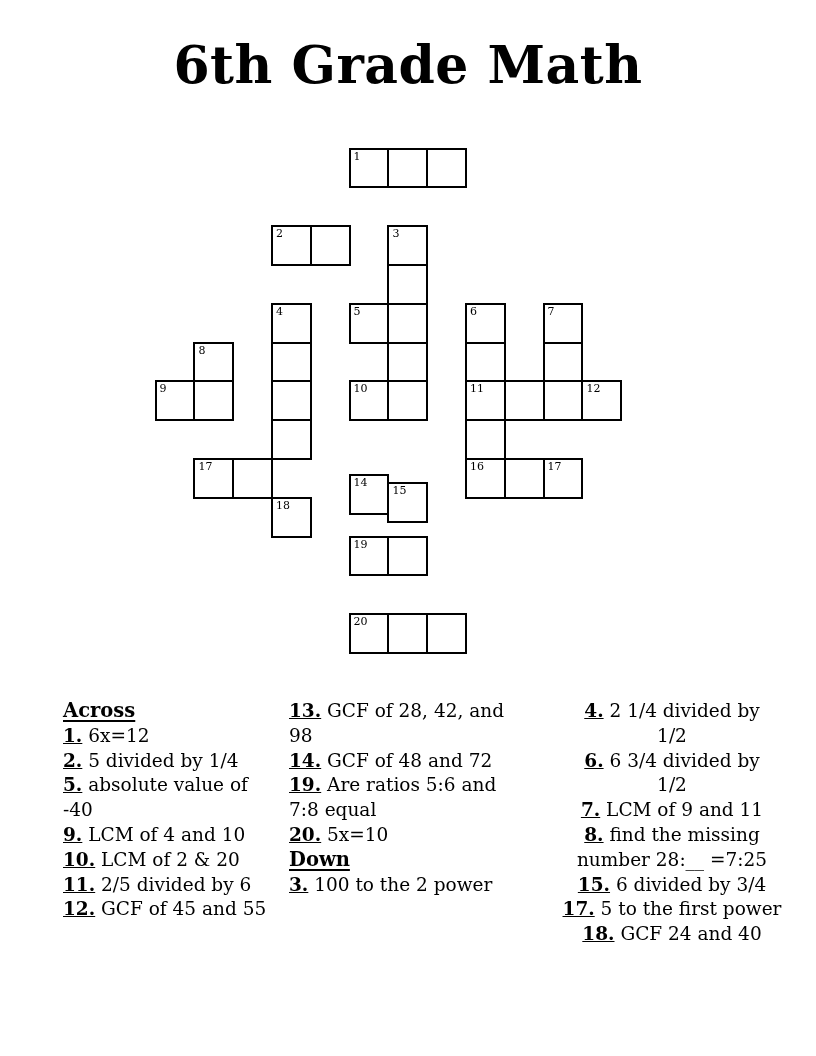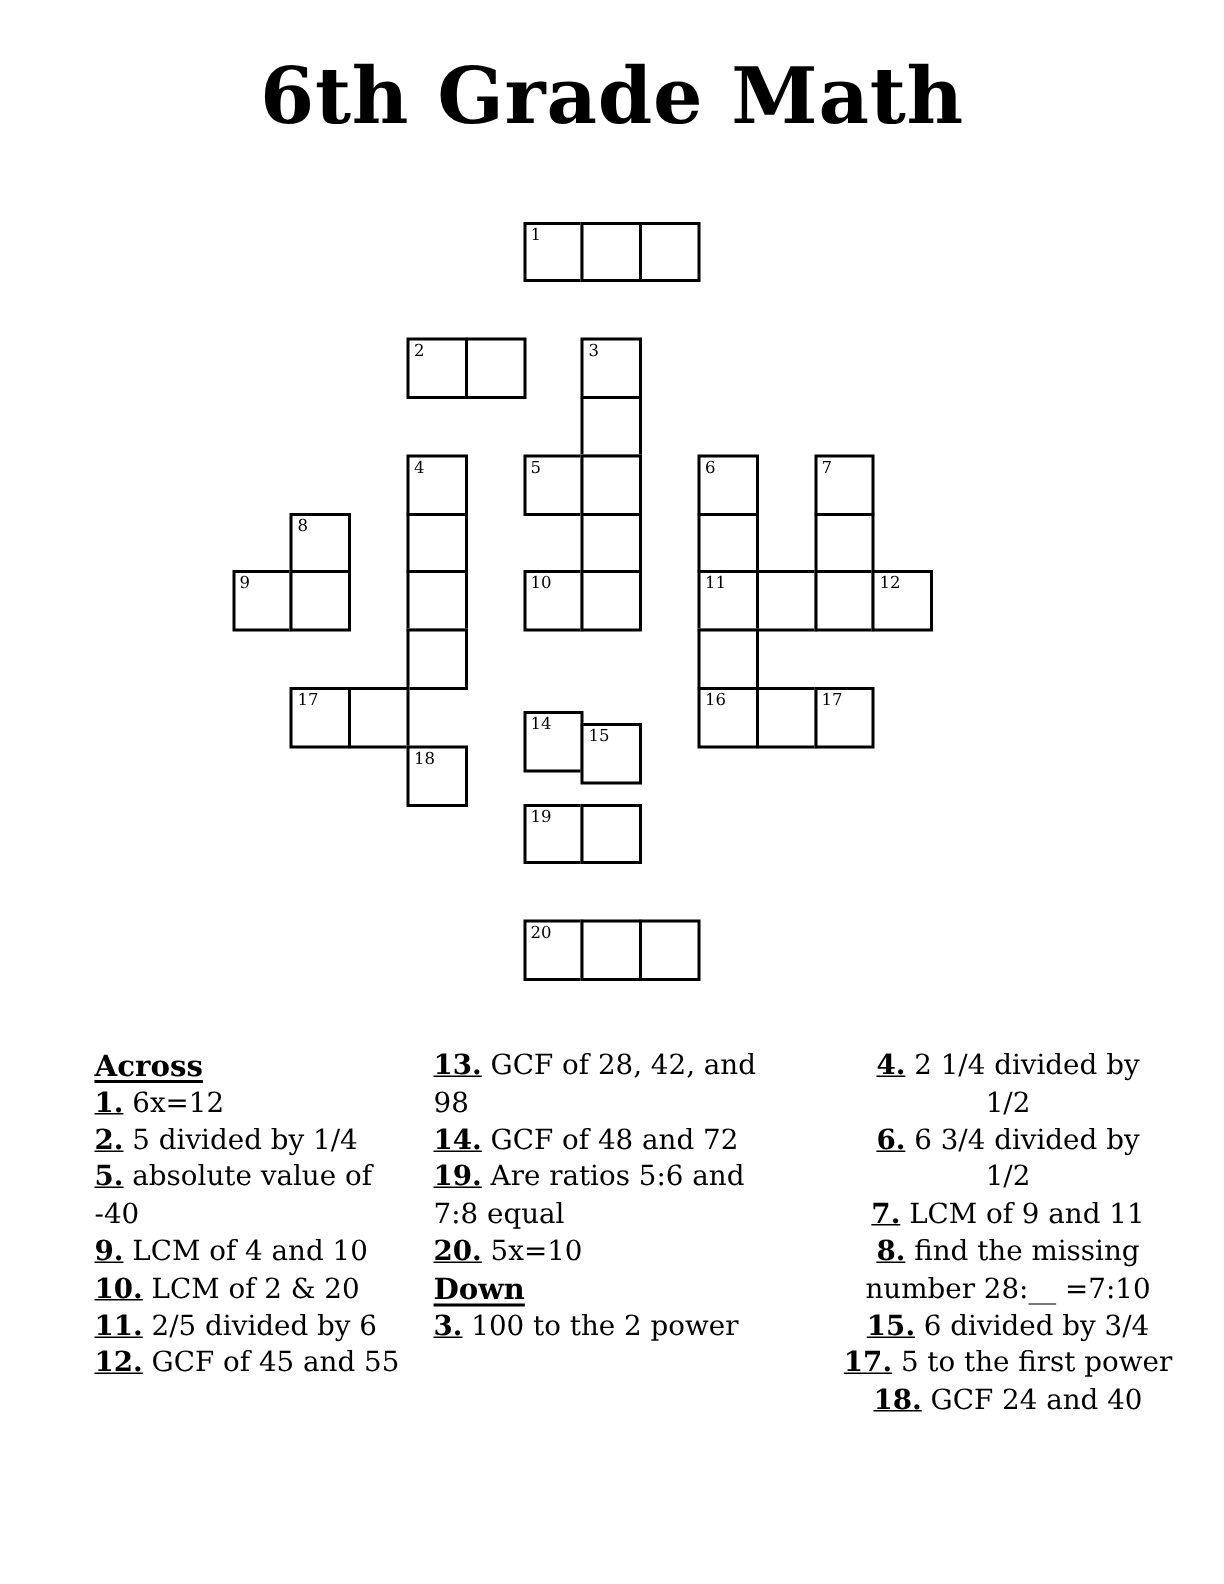--- a/index.html
+++ b/index.html
@@ -175,21 +175,21 @@
       </div>
       <div class="clue">
         <div class="clue-line"><span class="clue-num">6.</span> 6 3/4 divided by</div>
         <div class="clue-line">1/2</div>
       </div>
       <div class="clue">
         <div class="clue-line"><span class="clue-num">7.</span> LCM of 9 and 11</div>
       </div>
       <div class="clue">
         <div class="clue-line"><span class="clue-num">8.</span> find the missing</div>
-        <div class="clue-line">number 28:__ =7:10</div>
+        <div class="clue-line">number 28:__ =7:25</div>
       </div>
       <div class="clue">
         <div class="clue-line"><span class="clue-num">15.</span> 6 divided by 3/4</div>
       </div>
       <div class="clue">
         <div class="clue-line"><span class="clue-num">17.</span> 5 to the first power</div>
       </div>
       <div class="clue">
         <div class="clue-line"><span class="clue-num">18.</span> GCF 24 and 40</div>
       </div>

